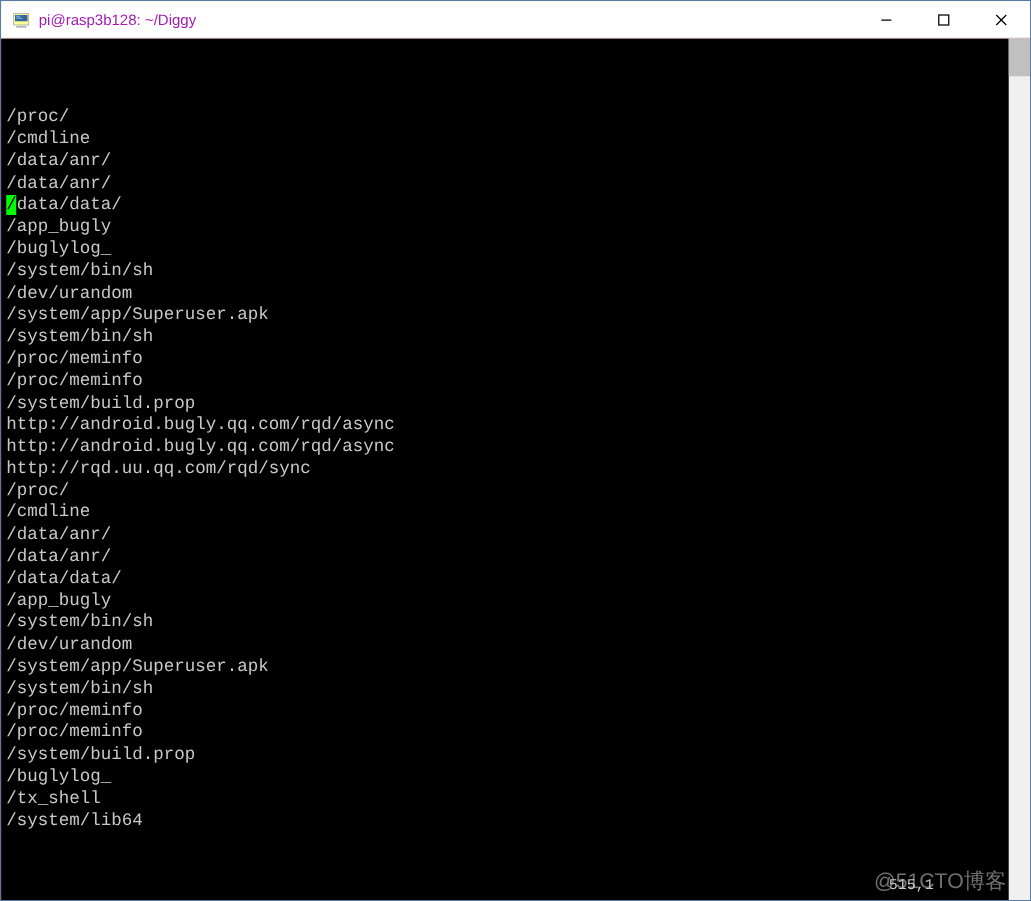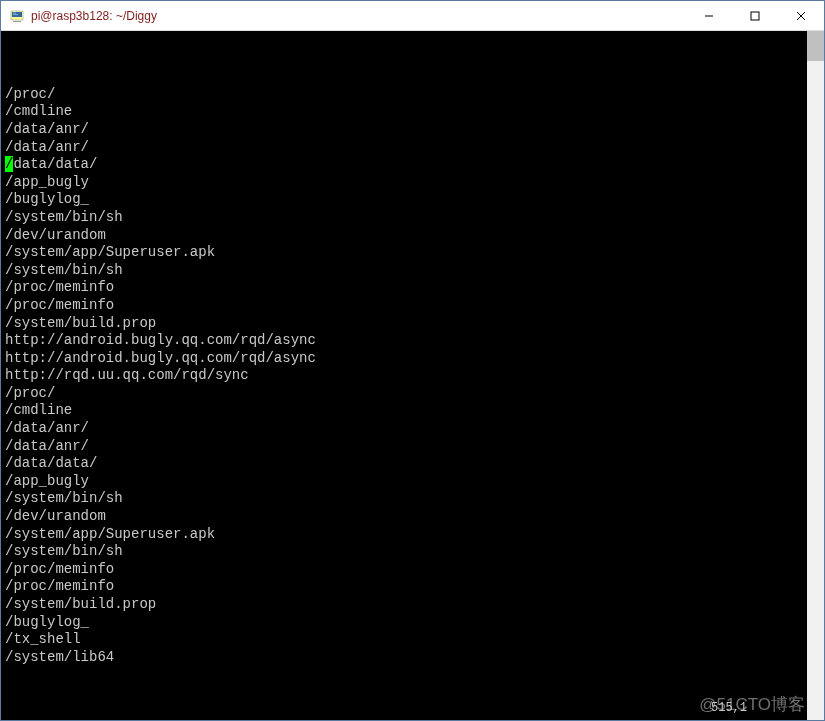--- a/index.html
+++ b/index.html
@@ -35,21 +35,21 @@
       height: 16px;
       margin-left: 8px;
       margin-right: 6px;
       display: flex;
       align-items: center;
       justify-content: center;
     }
     .titlebar-title {
       flex: 1;
       font-size: 12px;
-      color: #7f1d1d;
+      color: #a21caf;
     }
     .titlebar-controls {
       display: flex;
       height: 100%;
     }
     .titlebar-btn {
       width: 46px;
       height: 100%;
       display: flex;
       align-items: center;

